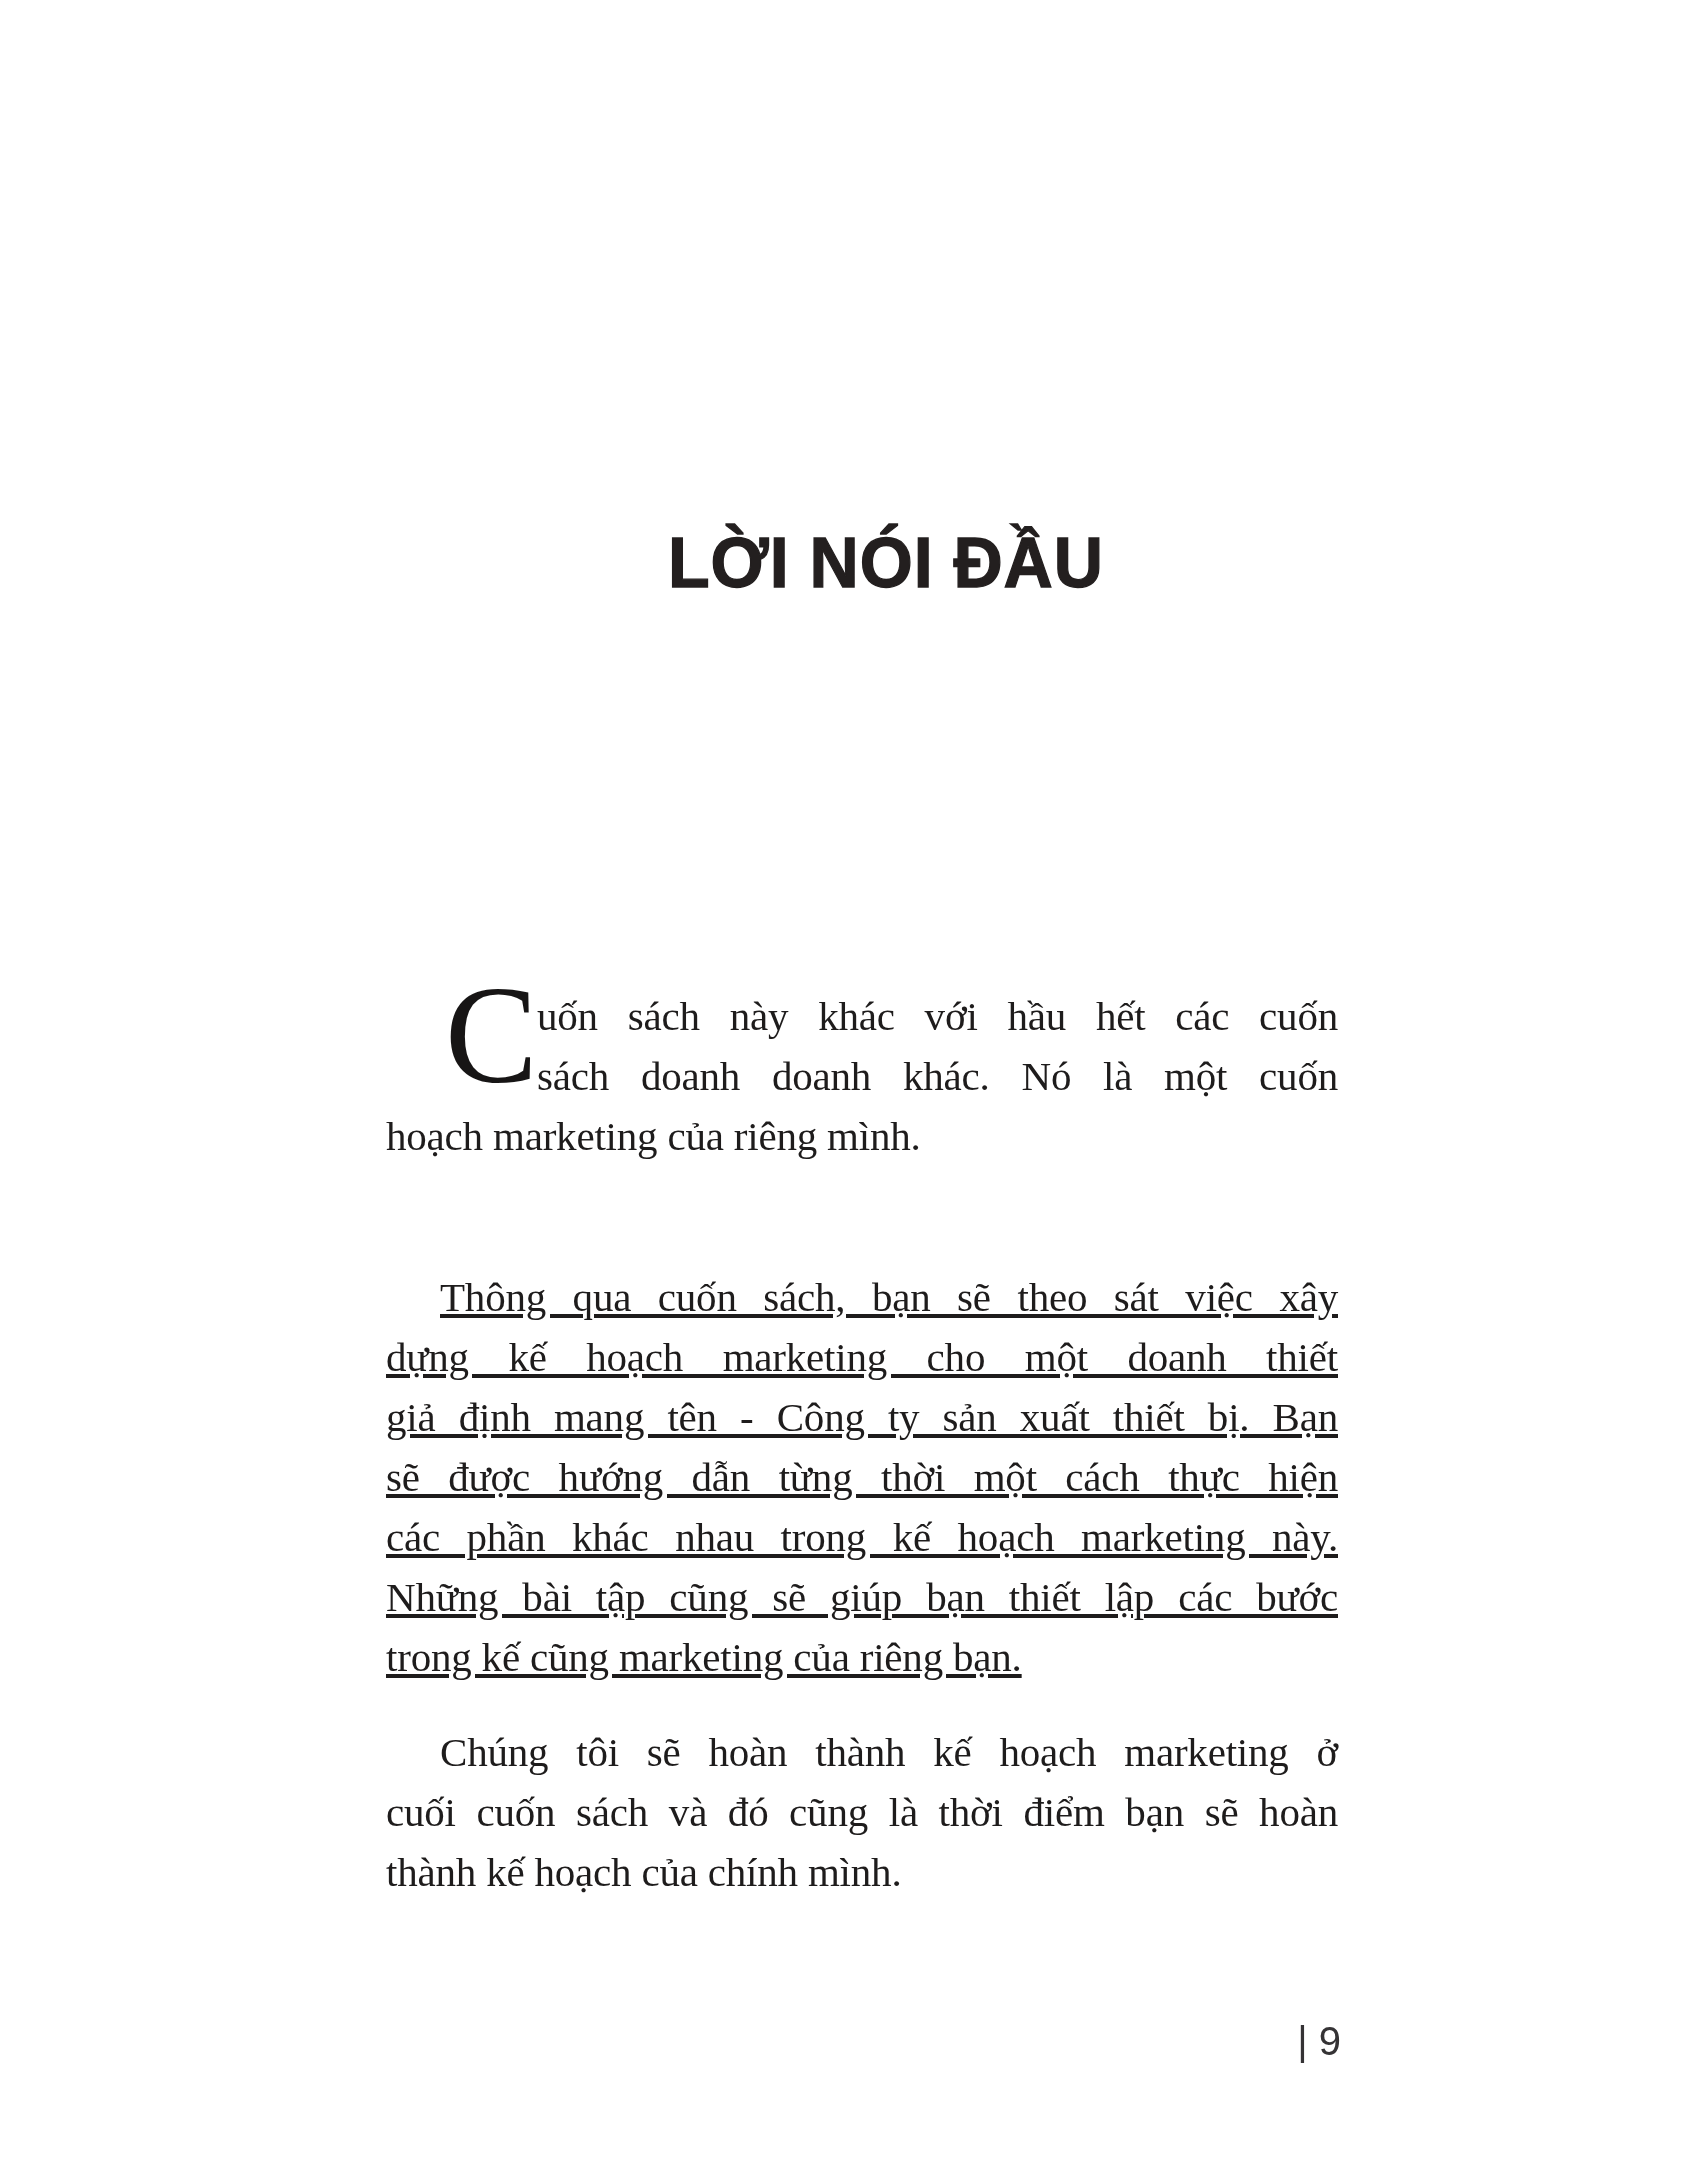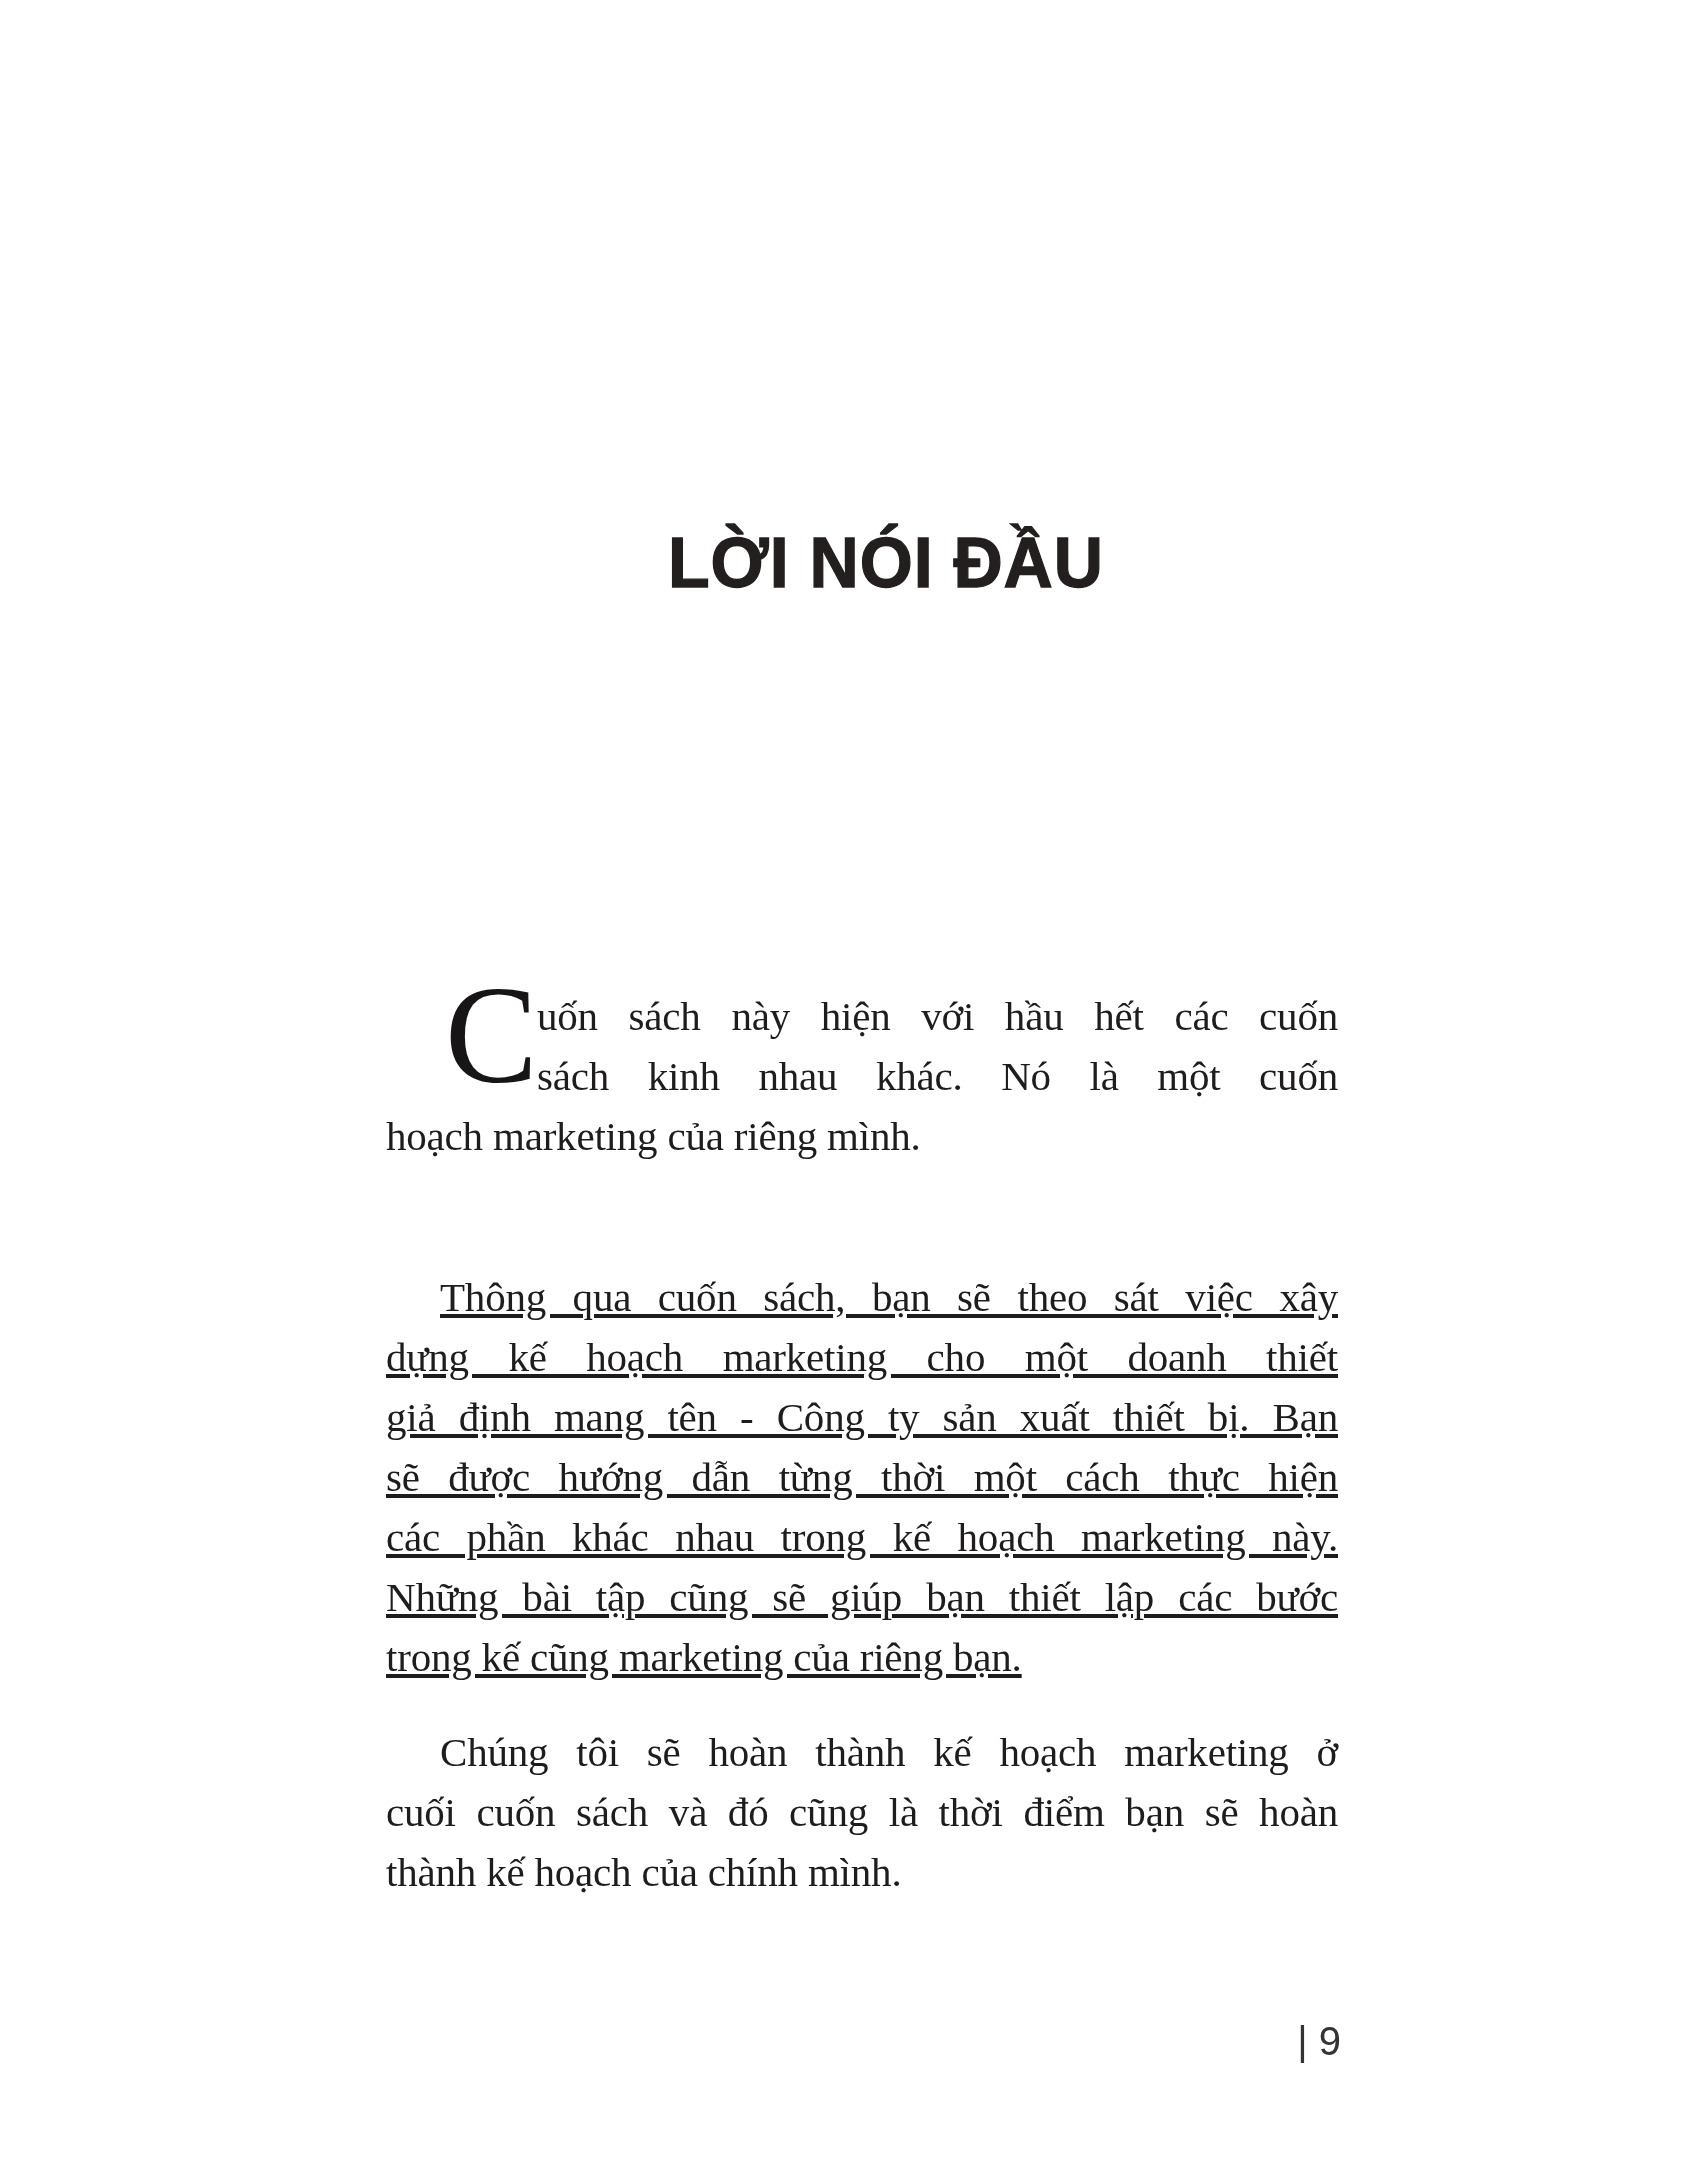--- a/index.html
+++ b/index.html
@@ -82,22 +82,22 @@
 </style>
 </head>
 <body>
 
 <div class="page">
 
   <h1 class="chapter-title">LỜI NÓI ĐẦU</h1>
 
   <section class="para p1">
     <span class="dropcap">C</span>
-    <div class="line after-dropcap">uốn sách này hiện với hầu hết các cuốn</div>
-    <div class="line after-dropcap">sách kinh nhau khác. Nó là một cuốn</div>
+    <div class="line after-dropcap">uốn sách này khác với hầu hết các cuốn</div>
+    <div class="line after-dropcap">sách doanh doanh khác. Nó là một cuốn</div>
     <div class="line last">hoạch marketing của riêng mình.</div>
   </section>
 
   <section class="para p2">
     <div class="line first-indent">Thông qua cuốn sách, bạn sẽ theo sát việc xây</div>
     <div class="line">dựng kế hoạch marketing cho một doanh thiết</div>
     <div class="line">giả định mang tên - Công ty sản xuất thiết bị. Bạn</div>
     <div class="line">sẽ được hướng dẫn từng thời một cách thực hiện</div>
     <div class="line">các phần khác nhau trong kế hoạch marketing này.</div>
     <div class="line">Những bài tập cũng sẽ giúp bạn thiết lập các bước</div>

